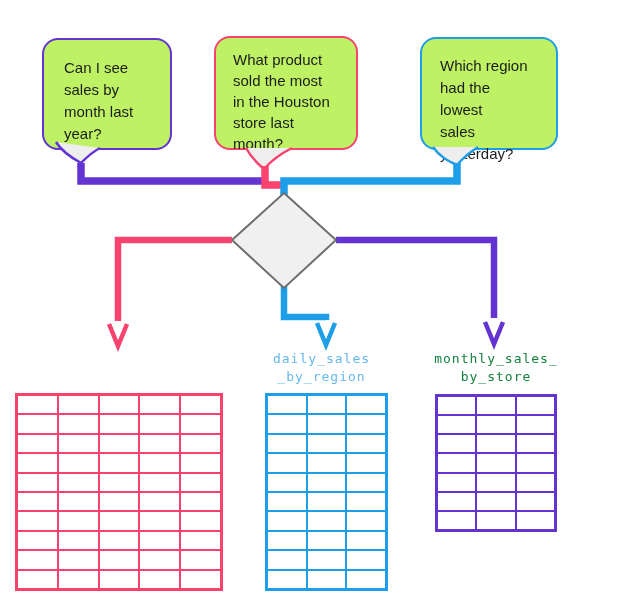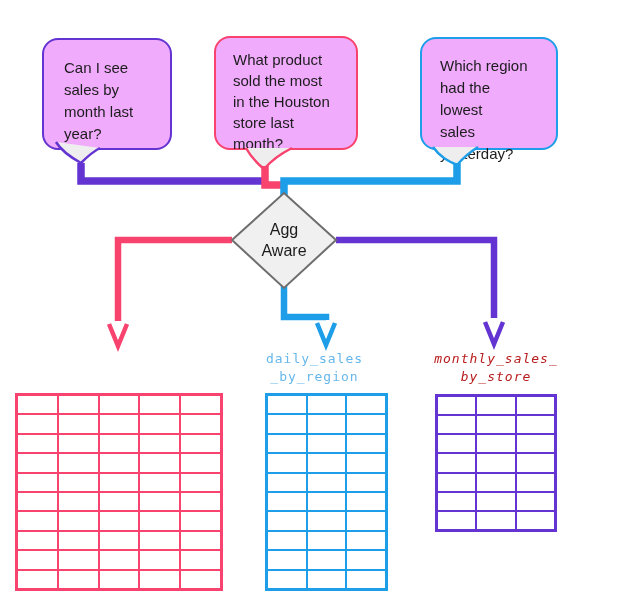--- a/index.html
+++ b/index.html
@@ -2,21 +2,21 @@
 <html><head>
 <meta charset="utf-8">
 <style>
   html,body { margin:0; padding:0; background:#ffffff; }
   .canvas {
     position:relative; width:634px; height:610px; background:#ffffff;
     font-family:"Liberation Sans", sans-serif; overflow:hidden;
   }
   
   .bubble {
-    position:absolute; box-sizing:border-box; background:#f0abfc;
+    position:absolute; box-sizing:border-box; background:#bef264;
     border-radius:16px; color:#1c1c1c;
   }
   .bubble-text { white-space:pre-line; font-size:15px; color:#1c1c1c; }
   .bubble-purple { left:42px;  top:38px; width:130px; height:112px; border:2.5px solid #6434d2; }
   .bubble-purple .bubble-text { padding:17px 10px 0 20px; line-height:22px; }
   .bubble-pink   { left:214px; top:36px; width:144px; height:114px; border:2.5px solid #f8436e; }
   .bubble-pink .bubble-text   { padding:11px 8px 0 17px; line-height:21px; }
   .bubble-blue   { left:420px; top:37px; width:138px; height:113px; border:2.5px solid #1e9ee9; }
   .bubble-blue .bubble-text   { padding:16px 24px 0 18px; line-height:22px; }
   
@@ -31,22 +31,22 @@
     position:absolute; left:234px; top:219px; width:100px; text-align:center;
     font-size:16px; line-height:21px; color:#1c1c1c; white-space:pre-line;
   }
   
   .tbl-label {
     position:absolute; text-align:center; white-space:pre-line;
     font-family:"DejaVu Sans Mono","Liberation Mono",monospace;
     font-size:13px; line-height:18px; letter-spacing:1px;
   }
   .lbl-1 { left:15px;  top:358px; width:208px; color:#f484a0; }
-  .lbl-2 { left:241px; top:350px; width:147px; color:#66b7eb; }
-  .lbl-3 { left:416px; top:350px; width:160px; color:#b91c1c;font-style:italic; }
+  .lbl-2 { left:248px; top:350px; width:147px; color:#66b7eb; }
+  .lbl-3 { left:416px; top:350px; width:160px; color:#15803d; }
   
   .table-grid {
     position:absolute; display:grid; box-sizing:border-box;
     gap:2px; grid-auto-rows:1fr;
   }
   .table-grid .cell { background:#ffffff; }
   .grid-1 { left:15px;  top:393px; width:208px; height:198px; background:#f8436e; border:3px solid #f8436e; }
   .grid-2 { left:265px; top:393px; width:123px; height:198px; background:#1e9ee9; border:3px solid #1e9ee9; }
   .grid-3 { left:435px; top:394px; width:122px; height:138px; background:#6434d2; border:3px solid #6434d2; }
 </style>
@@ -89,22 +89,20 @@
     <path class="branch stroke-blue" d="M 284,286 L 284,317 L 326,317 L 326,320"></path>
     <path class="branch stroke-purple" d="M 336,240 L 494,240 L 494,318"></path>
 
     <path class="arrowhead stroke-pink" d="M 109,324 L 118,346 L 127,324"></path>
     <path class="arrowhead stroke-blue" d="M 317,323 L 326,345 L 335,323"></path>
     <path class="arrowhead stroke-purple" d="M 485,322 L 494,344 L 503,322"></path>
 
     <polygon class="diamond-shape" points="284,193 336,240 284,288 232,240"></polygon>
   </svg>
 
-  <div class="diamond-label">Agg
-Aware</div>
 
   <div class="tbl-label lbl-2">daily_sales
 _by_region</div>
   <div class="tbl-label lbl-3">monthly_sales_
 by_store</div>
 
   <div class="table-grid grid-1" style="grid-template-columns: repeat(5, 1fr);">
       <div class="cell"></div>
       <div class="cell"></div>
       <div class="cell"></div>

